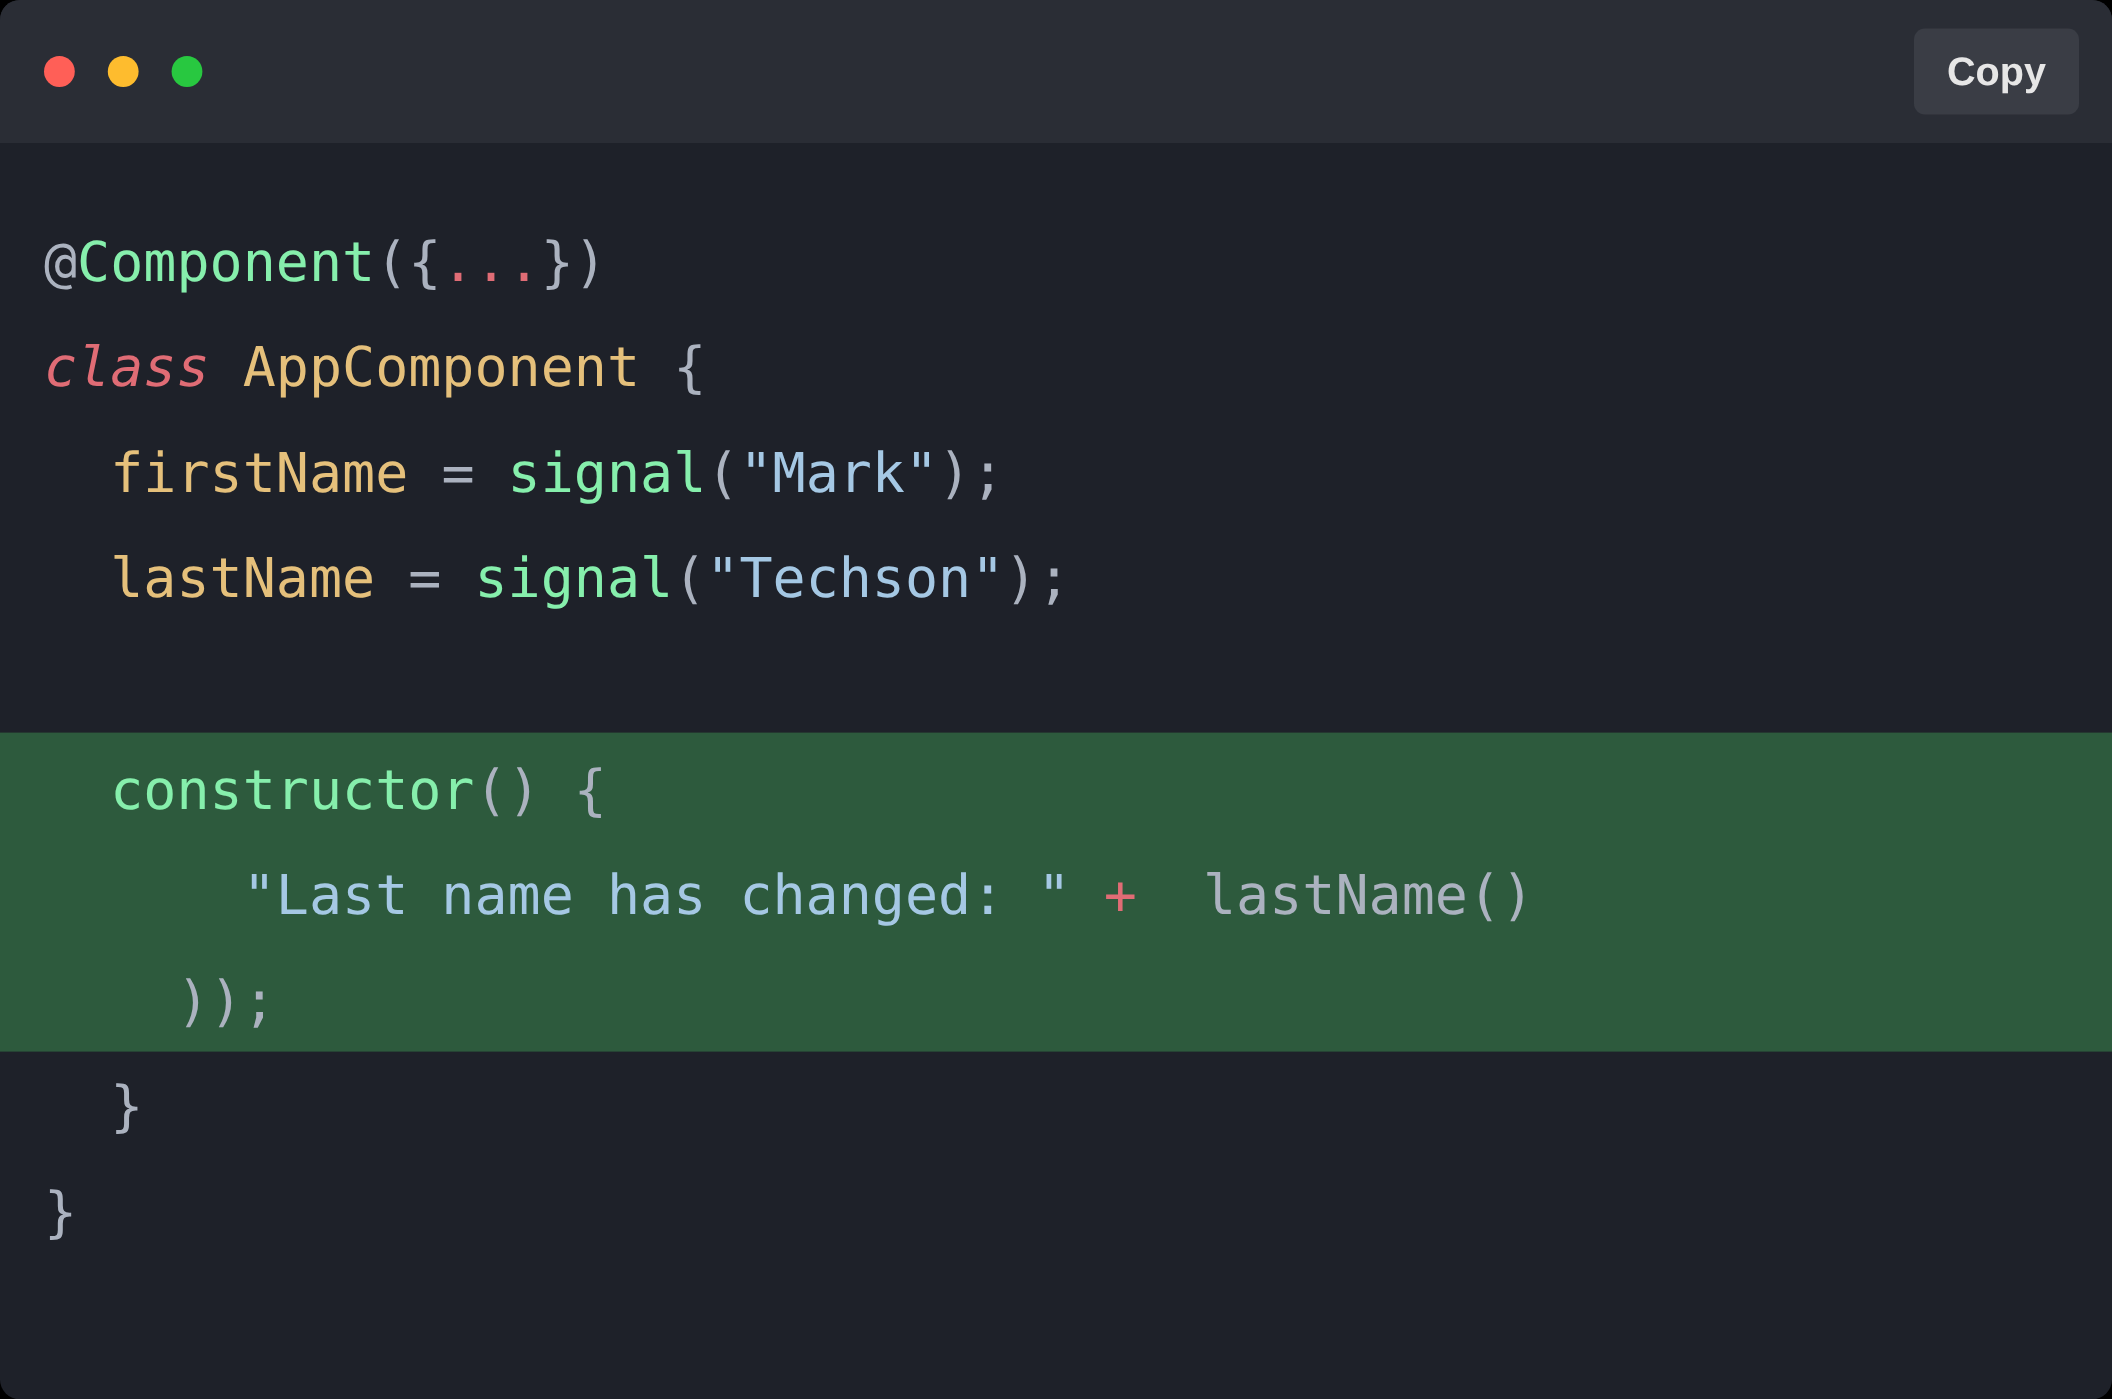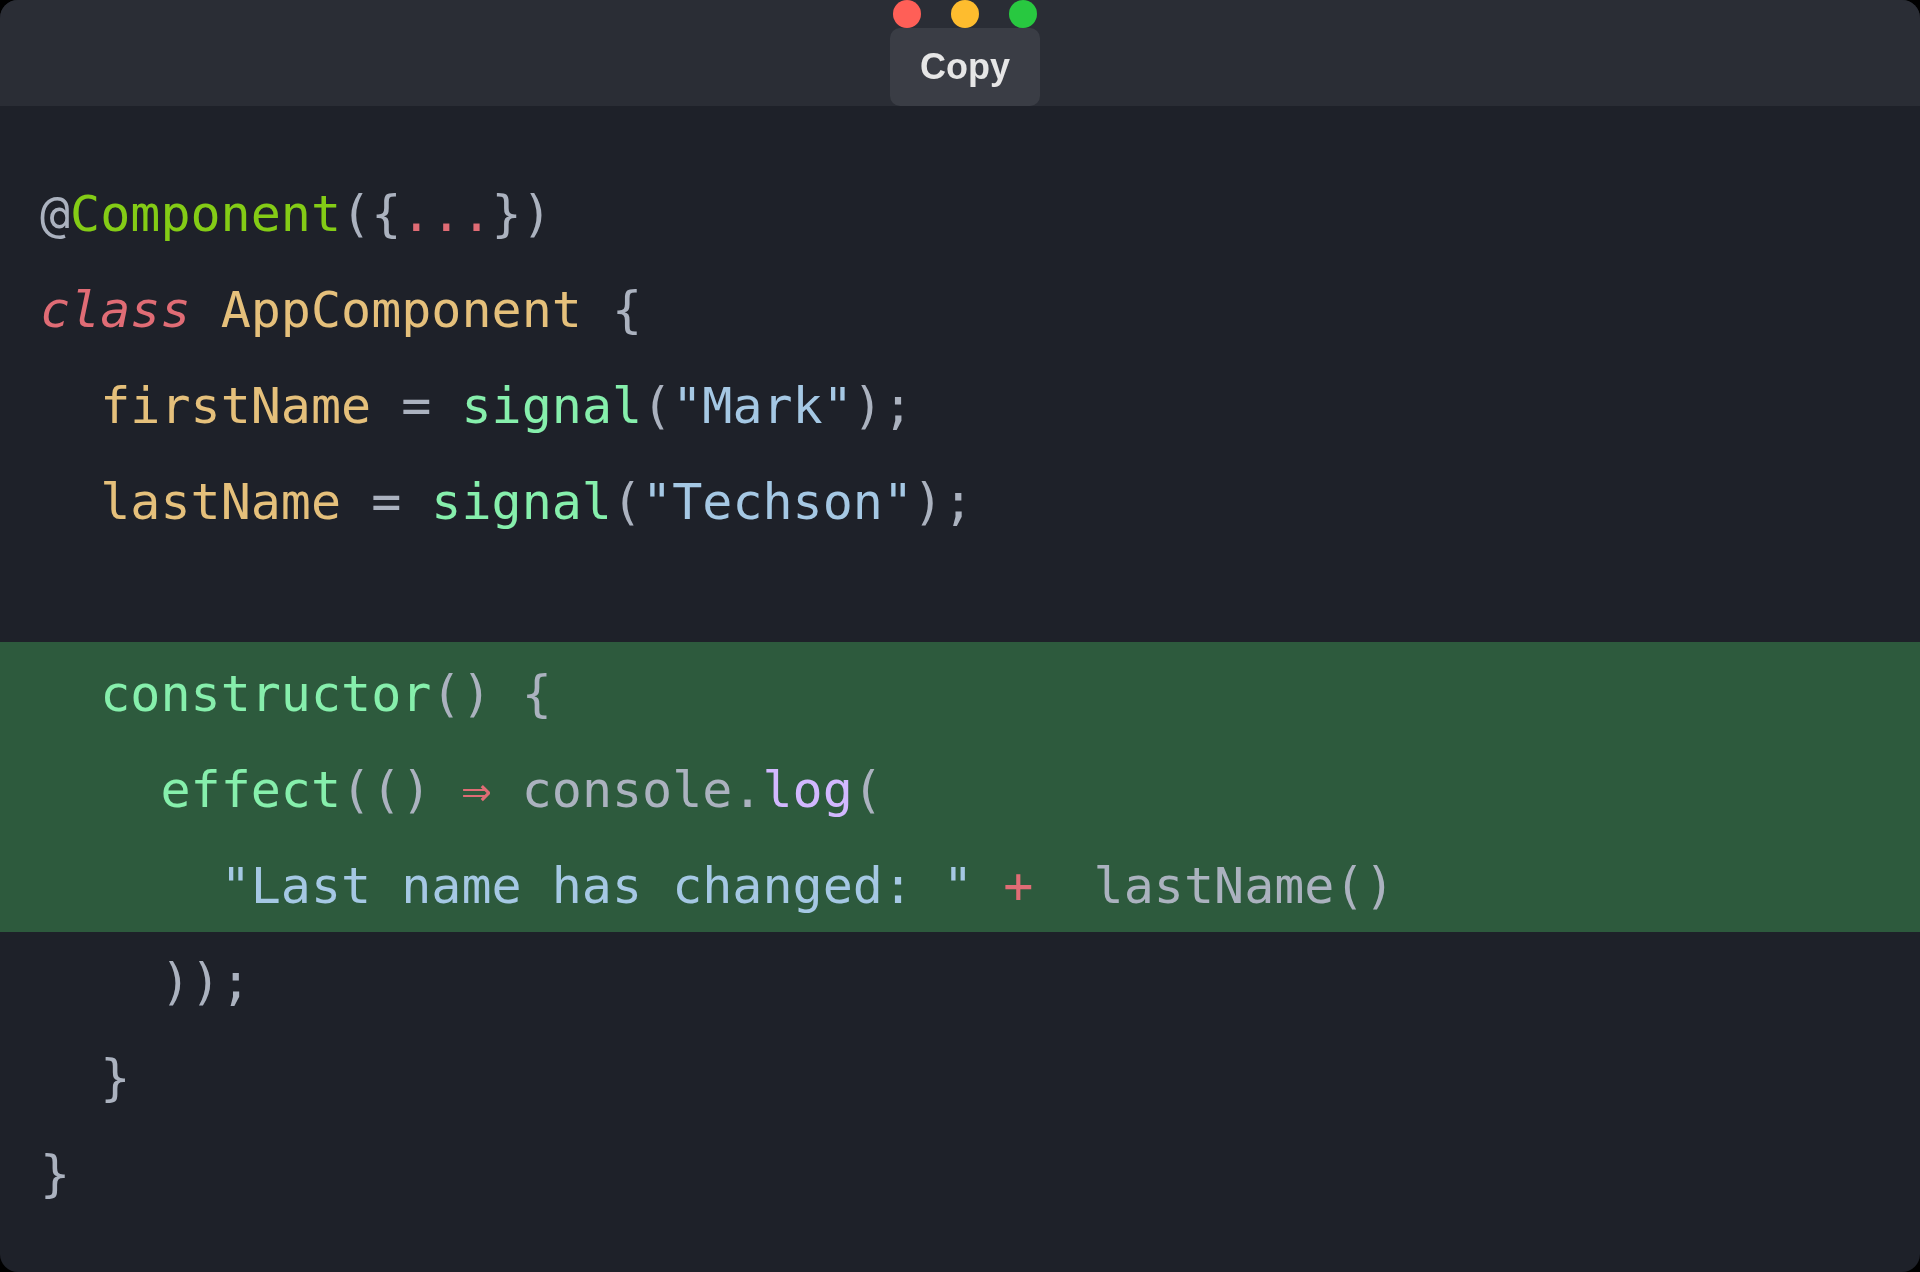--- a/index.html
+++ b/index.html
@@ -24,21 +24,20 @@
       display: flex;
       flex-direction: column;
     }
     .titlebar {
       background: #2a2d35;
       height: 130px;
       display: flex;
       align-items: center;
       justify-content: space-between;
       padding: 0 30px 0 40px;
-      flex-direction: column;
     }
     .traffic-lights {
       display: flex;
       gap: 30px;
       align-items: center;
     }
     .traffic-light {
       width: 28px;
       height: 28px;
       border-radius: 50%;
@@ -74,21 +73,21 @@
       left: 0;
       right: 0;
       background: #2d5a3d;
       z-index: 0;
     }
     .code-content {
       position: relative;
       z-index: 1;
     }
     .tok-at { color: #abb2bf; }
-    .tok-component { color: #84cc16; }
+    .tok-component { color: #86efac; }
     .tok-punct { color: #abb2bf; }
     .tok-dots { color: #e06c75; }
     .tok-keyword { color: #e06c75; font-style: italic; }
     .tok-class-name { color: #e5c07b; }
     .tok-property { color: #e5c07b; margin-top: 40px; }
     .tok-func { color: #86efac; }
     .tok-string { color: #a5c8e4; }
     .tok-constructor { color: #86efac; }
     .tok-arrow { color: #e06c75; }
     .tok-console { color: #abb2bf; }
@@ -119,21 +118,20 @@
       <div class="code-line"><span class="tok-keyword">class</span> <span class="tok-class-name">AppComponent</span><span class="tok-punct"> {</span></div>
 
       <div class="code-line"><span>  </span><span class="tok-property">firstName</span><span class="tok-punct"> = </span><span class="tok-func">signal</span><span class="tok-punct">(</span><span class="tok-string">"Mark"</span><span class="tok-punct">);</span></div>
 
       <div class="code-line"><span>  </span><span class="tok-property">lastName</span><span class="tok-punct"> = </span><span class="tok-func">signal</span><span class="tok-punct">(</span><span class="tok-string">"Techson"</span><span class="tok-punct">);</span></div>
 
       <div class="code-line"> </div>
 
       <div class="code-line"><span>  </span><span class="tok-constructor">constructor</span><span class="tok-punct">()</span><span class="tok-punct"> {</span></div>
 
-      <div class="code-line"><span>    </span><span class="tok-func">effect</span><span class="tok-punct">(()</span><span class="tok-arrow"> ⇒ </span><span class="tok-console">console</span><span class="tok-punct">.</span><span class="tok-log">log</span><span class="tok-punct">(</span></div>
 
       <div class="code-line"><span>      </span><span class="tok-string">"Last name has changed: "</span><span class="tok-plus"> + </span><span class="tok-var"> lastName</span><span class="tok-punct">()</span></div>
 
       <div class="code-line"><span>    </span><span class="tok-punct">));</span></div>
 
       <div class="code-line"><span>  </span><span class="tok-punct">}</span></div>
 
       <div class="code-line"><span class="tok-punct">}</span></div>
 
     </div>

